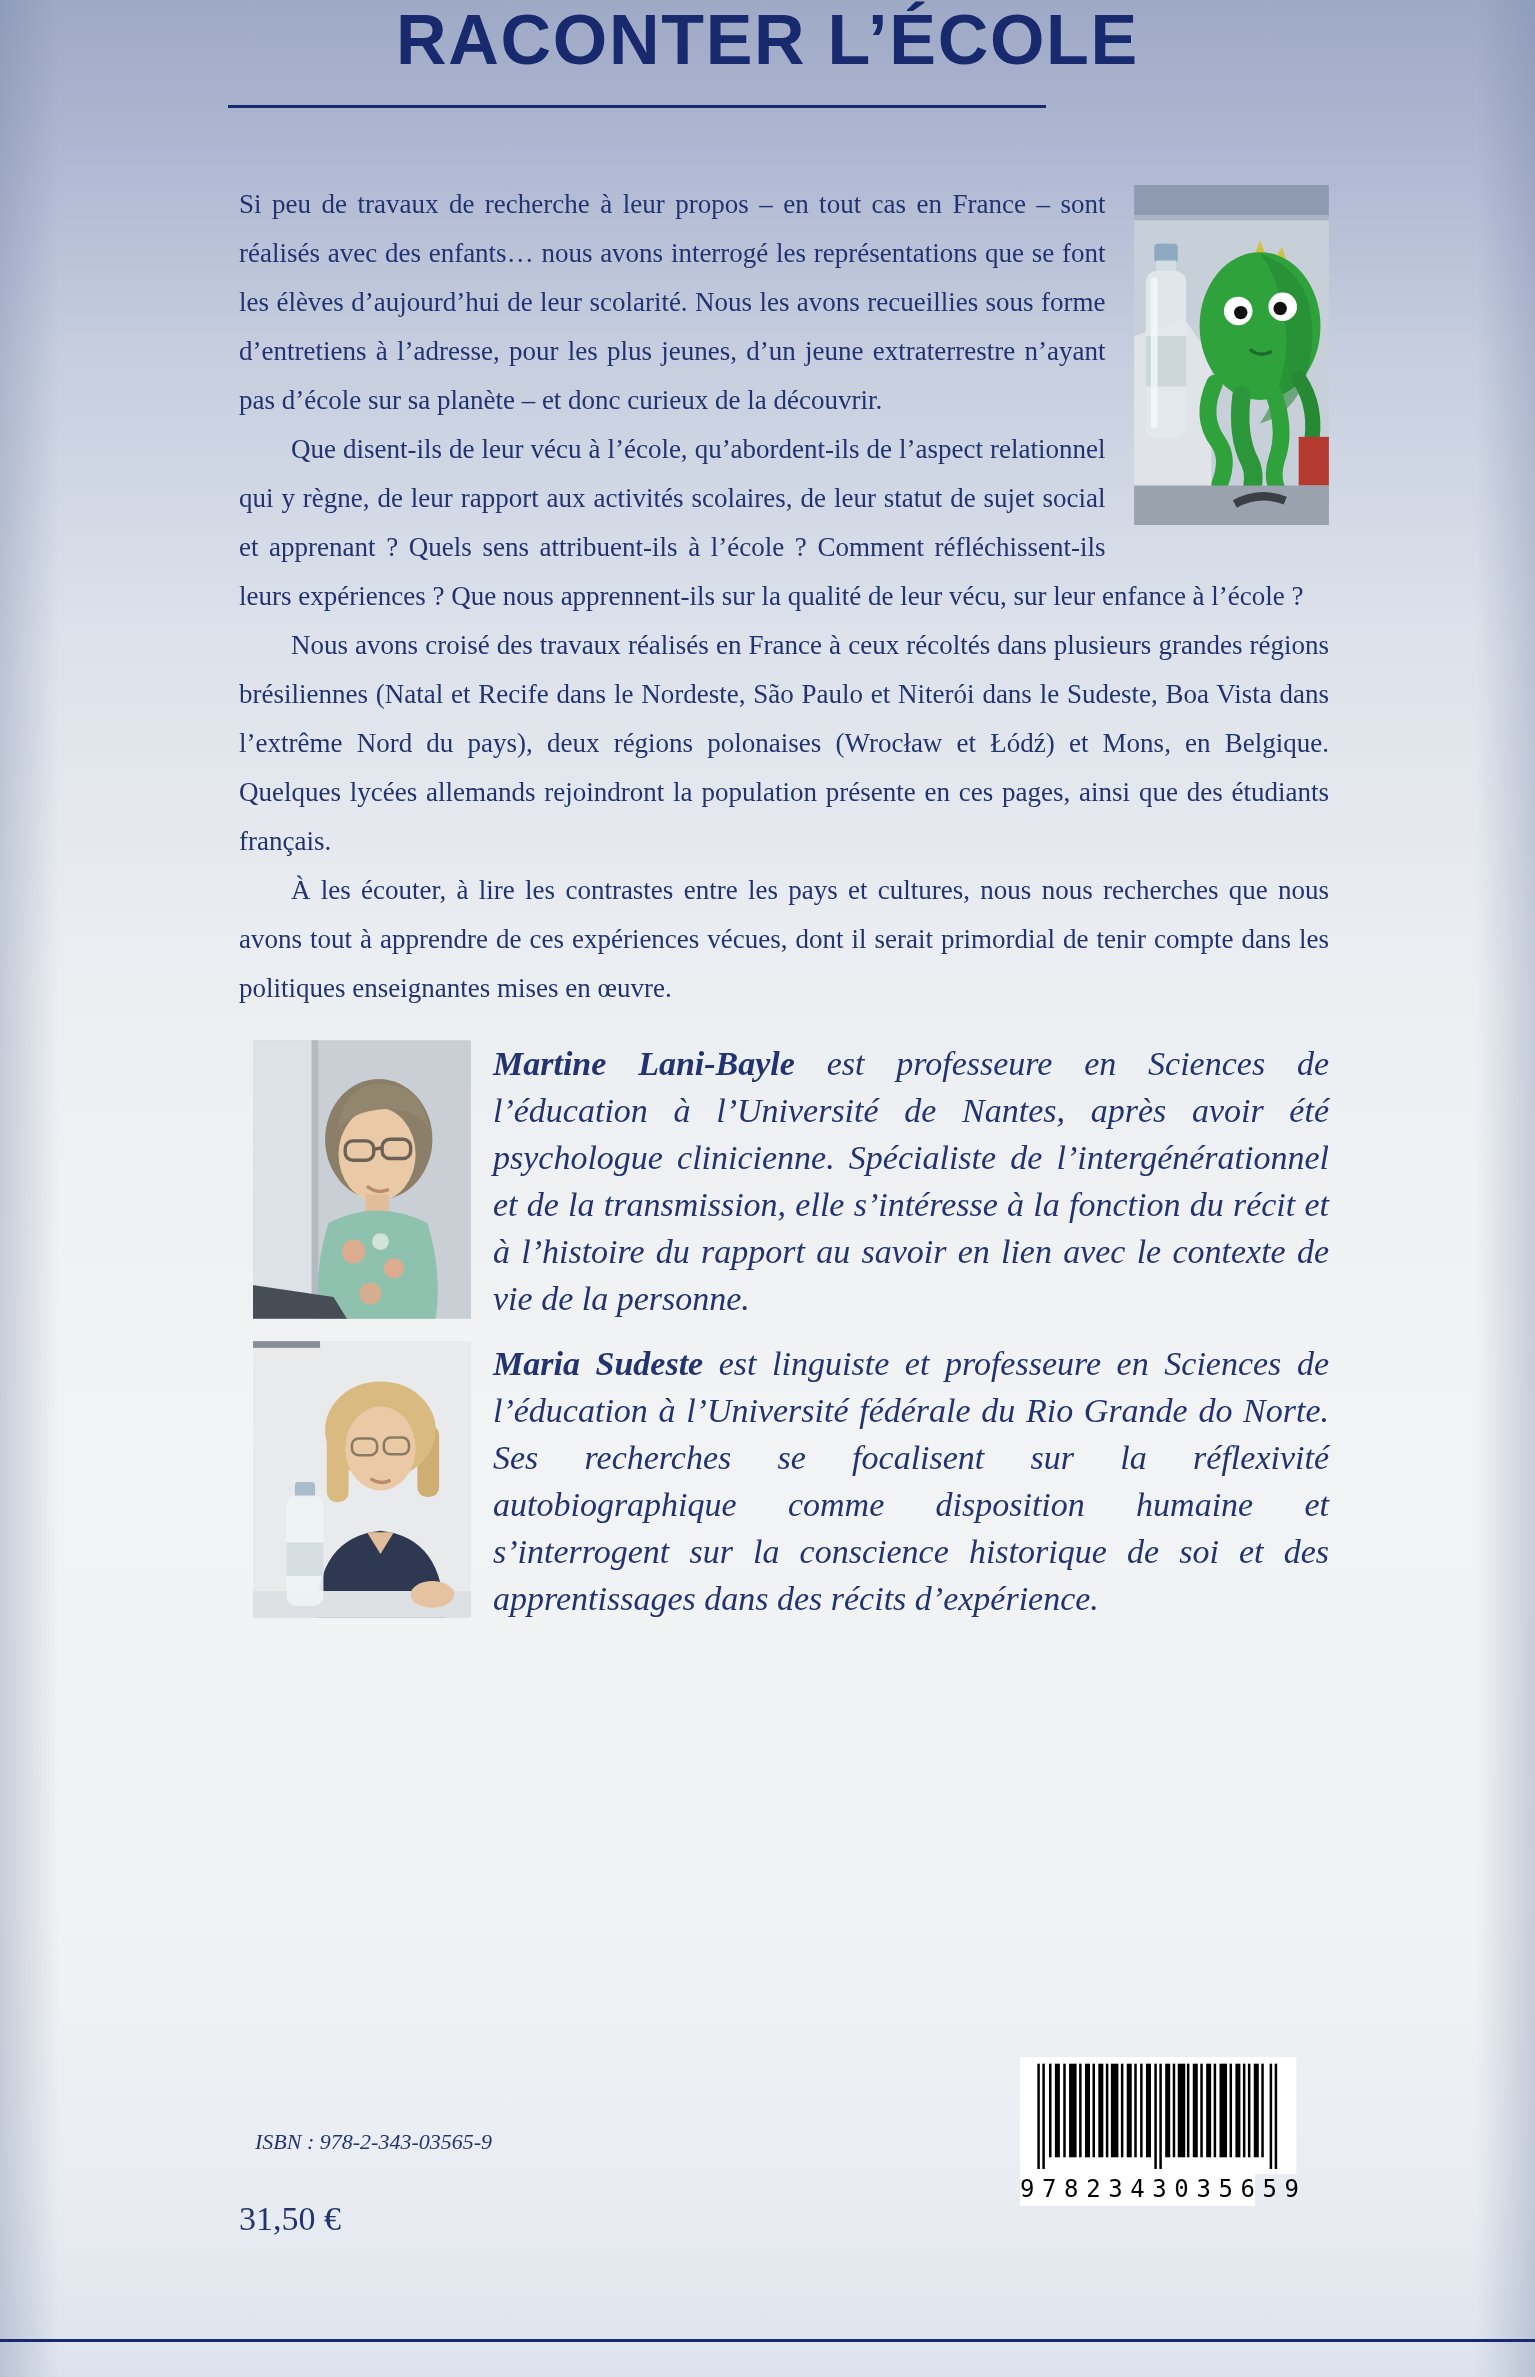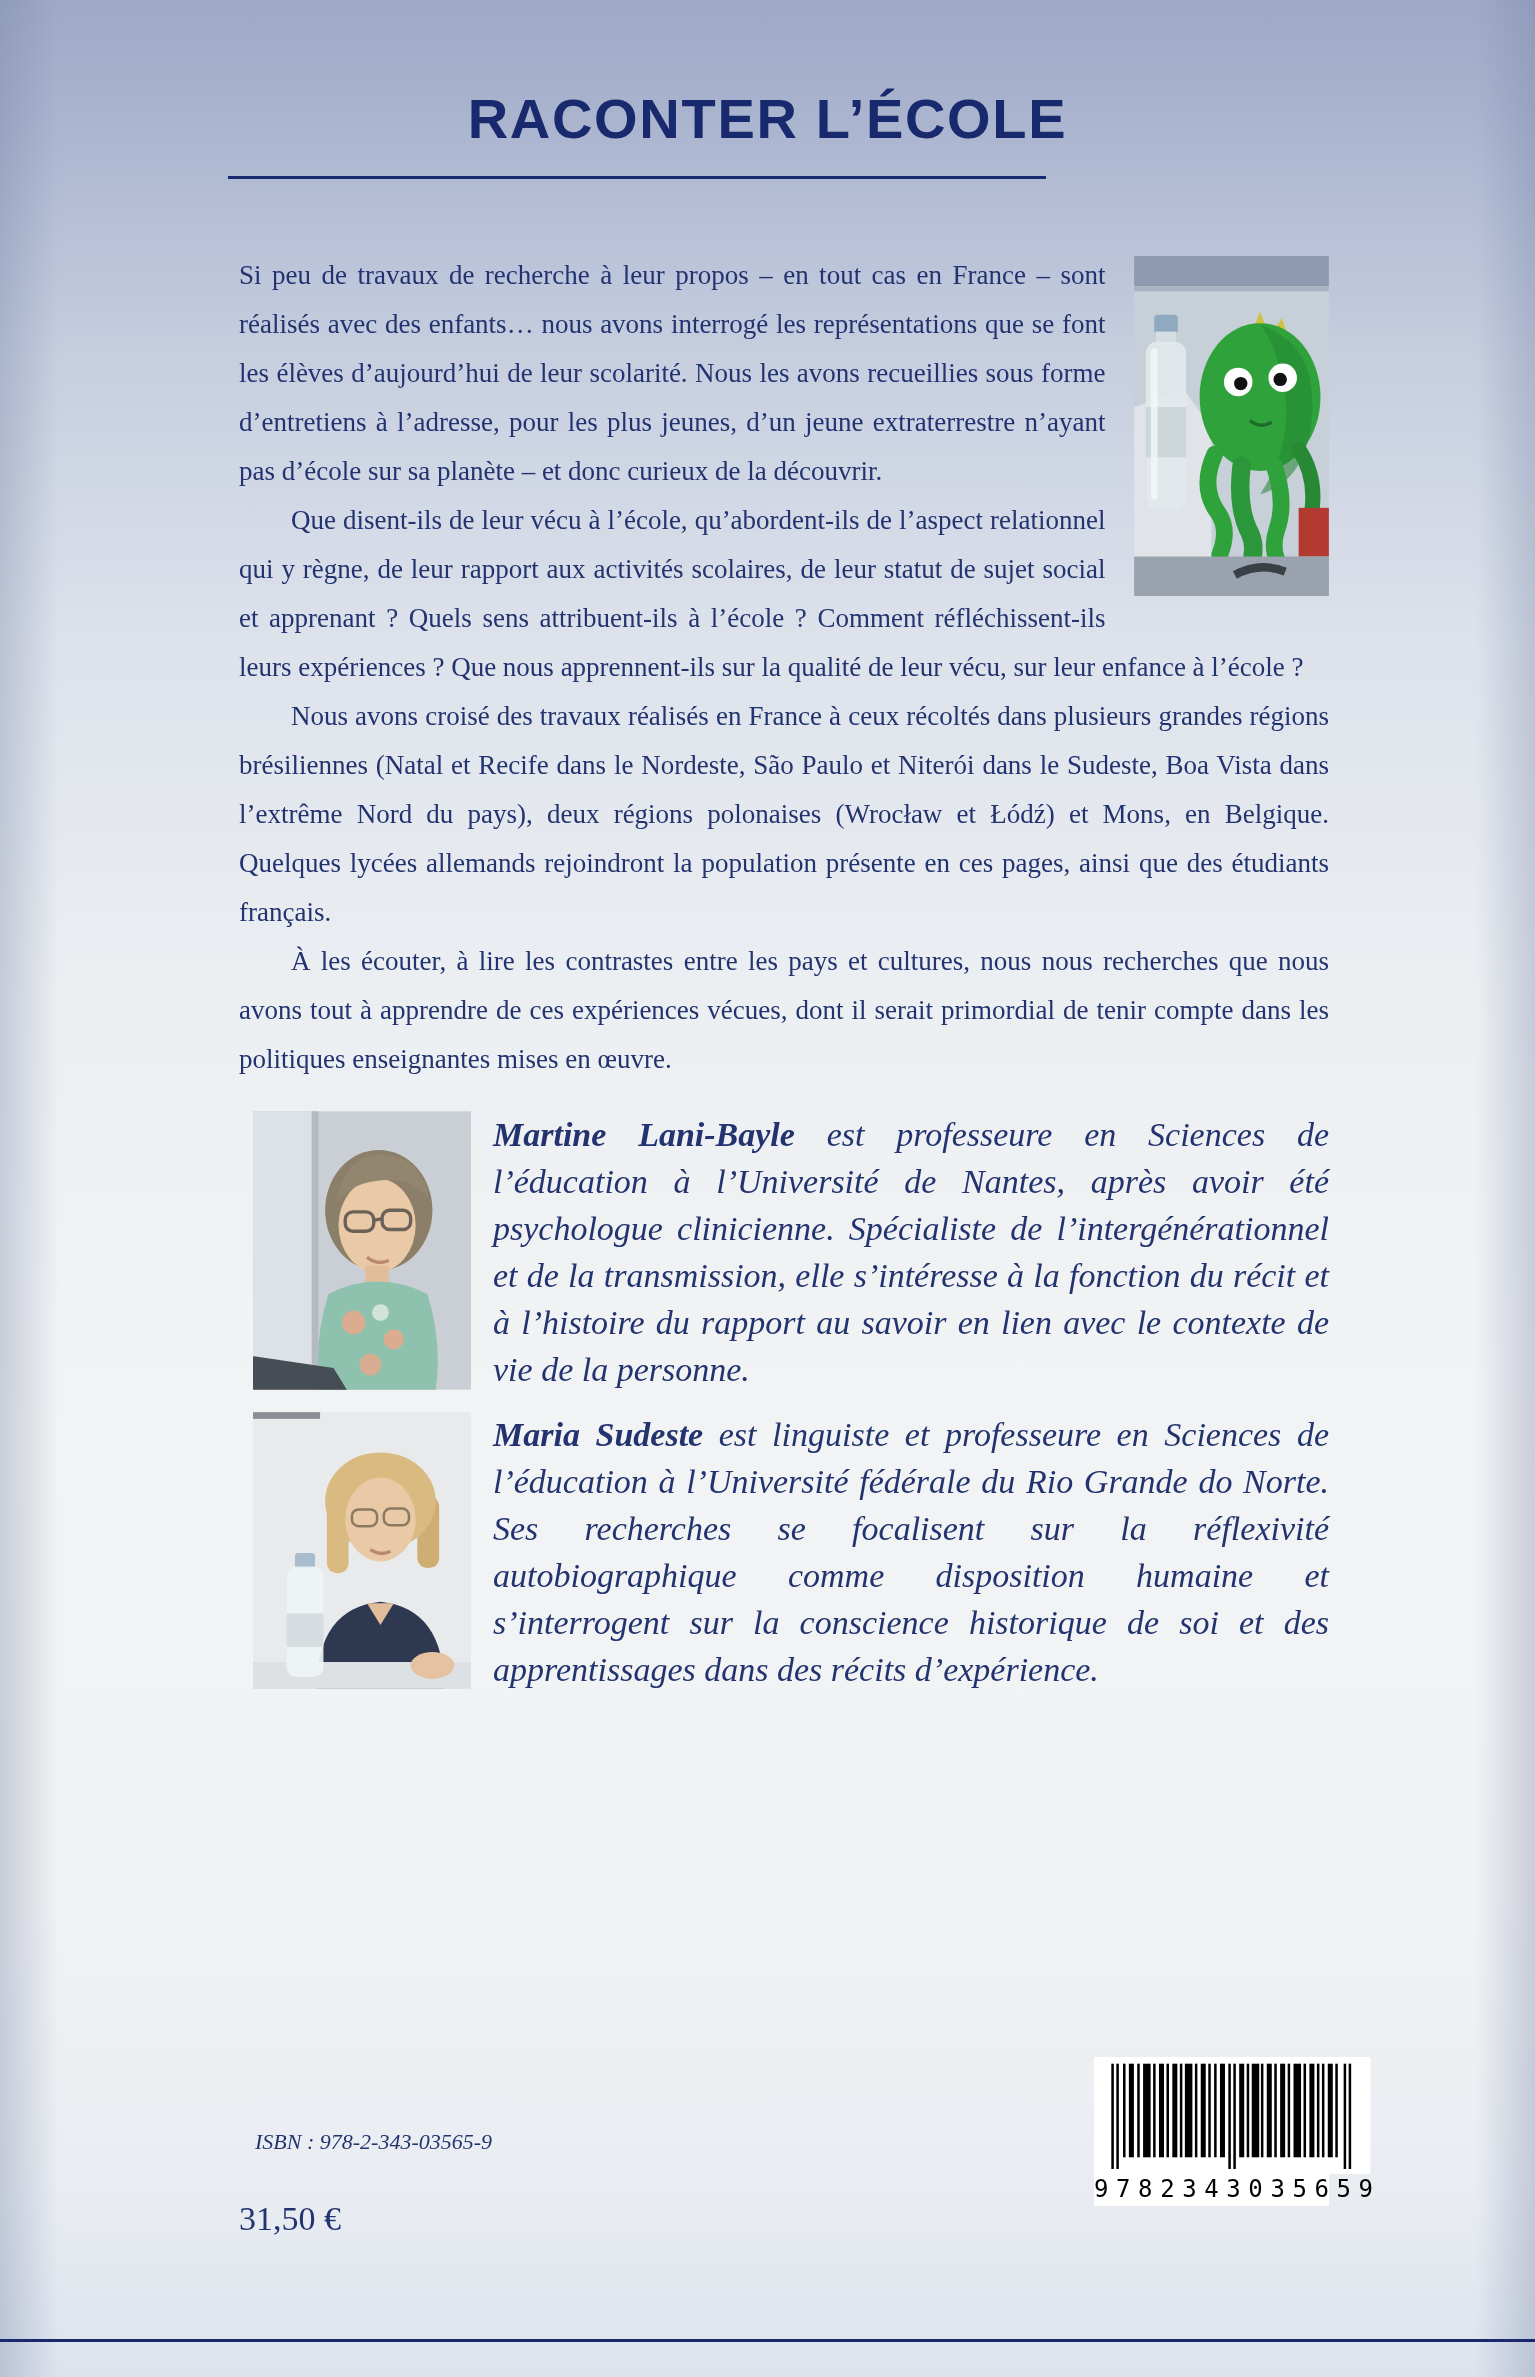--- a/index.html
+++ b/index.html
@@ -9,24 +9,24 @@
     margin:0 auto;
     overflow:hidden;
     font-family:"Liberation Serif", serif;
     background:
       linear-gradient(90deg, rgba(112,126,162,0.32) 0px, rgba(112,126,162,0) 59px,
                       rgba(112,126,162,0) 1476px, rgba(112,126,162,0.32) 1535px),
       linear-gradient(180deg, #9ea9c6 0%, #aab4cf 5%, #c6cedf 15%, #dde2eb 27%,
                       #ecEFf2 42%, #f2f3f4 60%, #f1f2f3 80%, #e9edf2 92%, #dde3ed 100%);
   }
   .title {
-    margin:0; padding-top:86px;
+    margin:0; 
     text-align:center;
     font-family:"Liberation Sans", sans-serif;
-    font-weight:700; font-size:56px; letter-spacing:1.7px;
+    font-weight:700; font-size:70px; letter-spacing:1.7px;
     color:var(--c-title,#18296e);
   }
   .rule {
     width:818px; height:2.5px;
     margin:25px 0 0 228px;
     background:var(--c-title,#18296e);
   }
   .subtitle {
     margin:37px 0 0;
     text-align:center;
@@ -63,21 +63,21 @@
   .bio-name { font-weight:700; }
   .isbn {
     position:absolute; left:255px; top:2129px;
     font-size:22px; color:var(--c-text,#22336f);font-style:italic;
   }
   .price {
     position:absolute; left:239px; top:2200px;
     font-size:34px; color:var(--c-text,#22336f);
   }
   .barcode {
-    position:absolute; left:1094px; top:2057px;
+    position:absolute; left:1020px; top:2057px;
     width:235px; height:149px;
     background:#ffffff;
   }
   .barcode svg { display:block; width:277px; height:117px; }
   .barcode-number {
     position:absolute; left:0; right:0; bottom:3.4px;
     text-align:center;
     font-family:"DejaVu Sans Mono", monospace;
     font-size:24px; letter-spacing:7.6px;
     color:#000; background:#fff;

